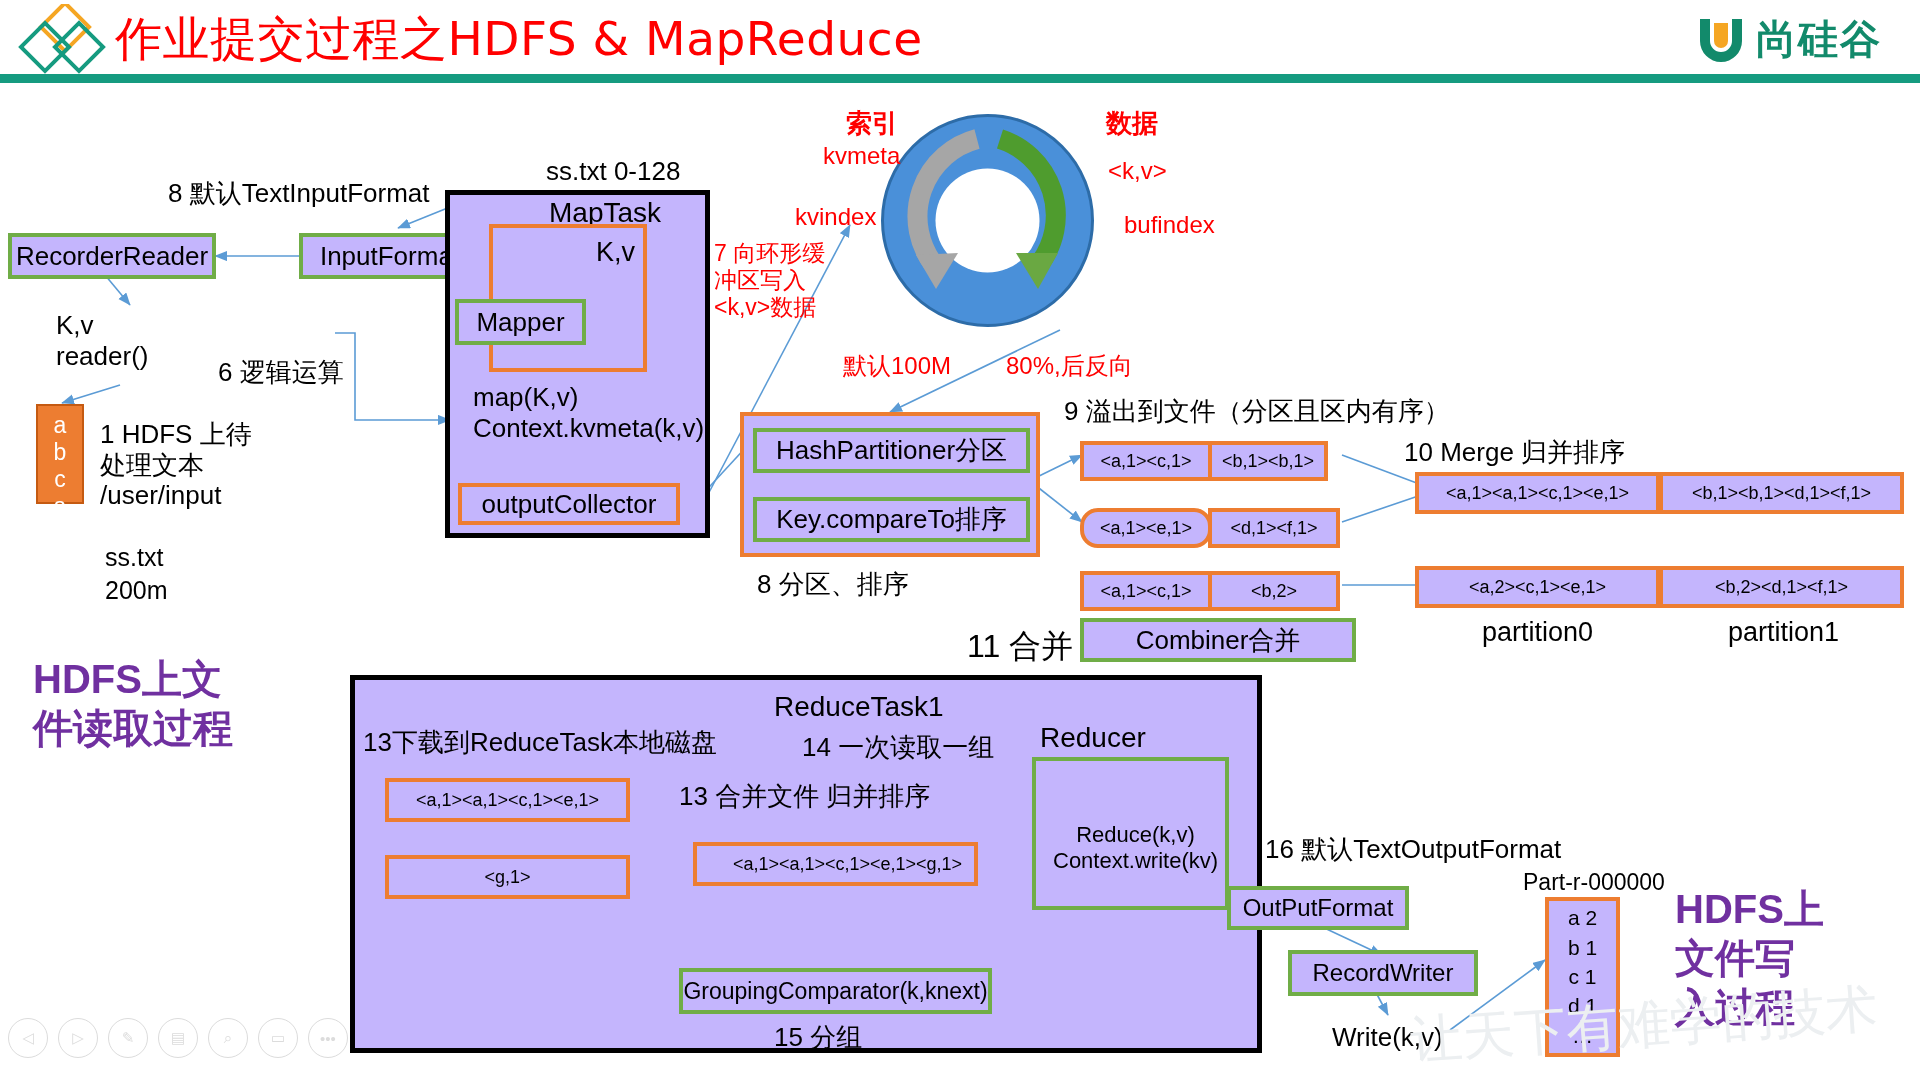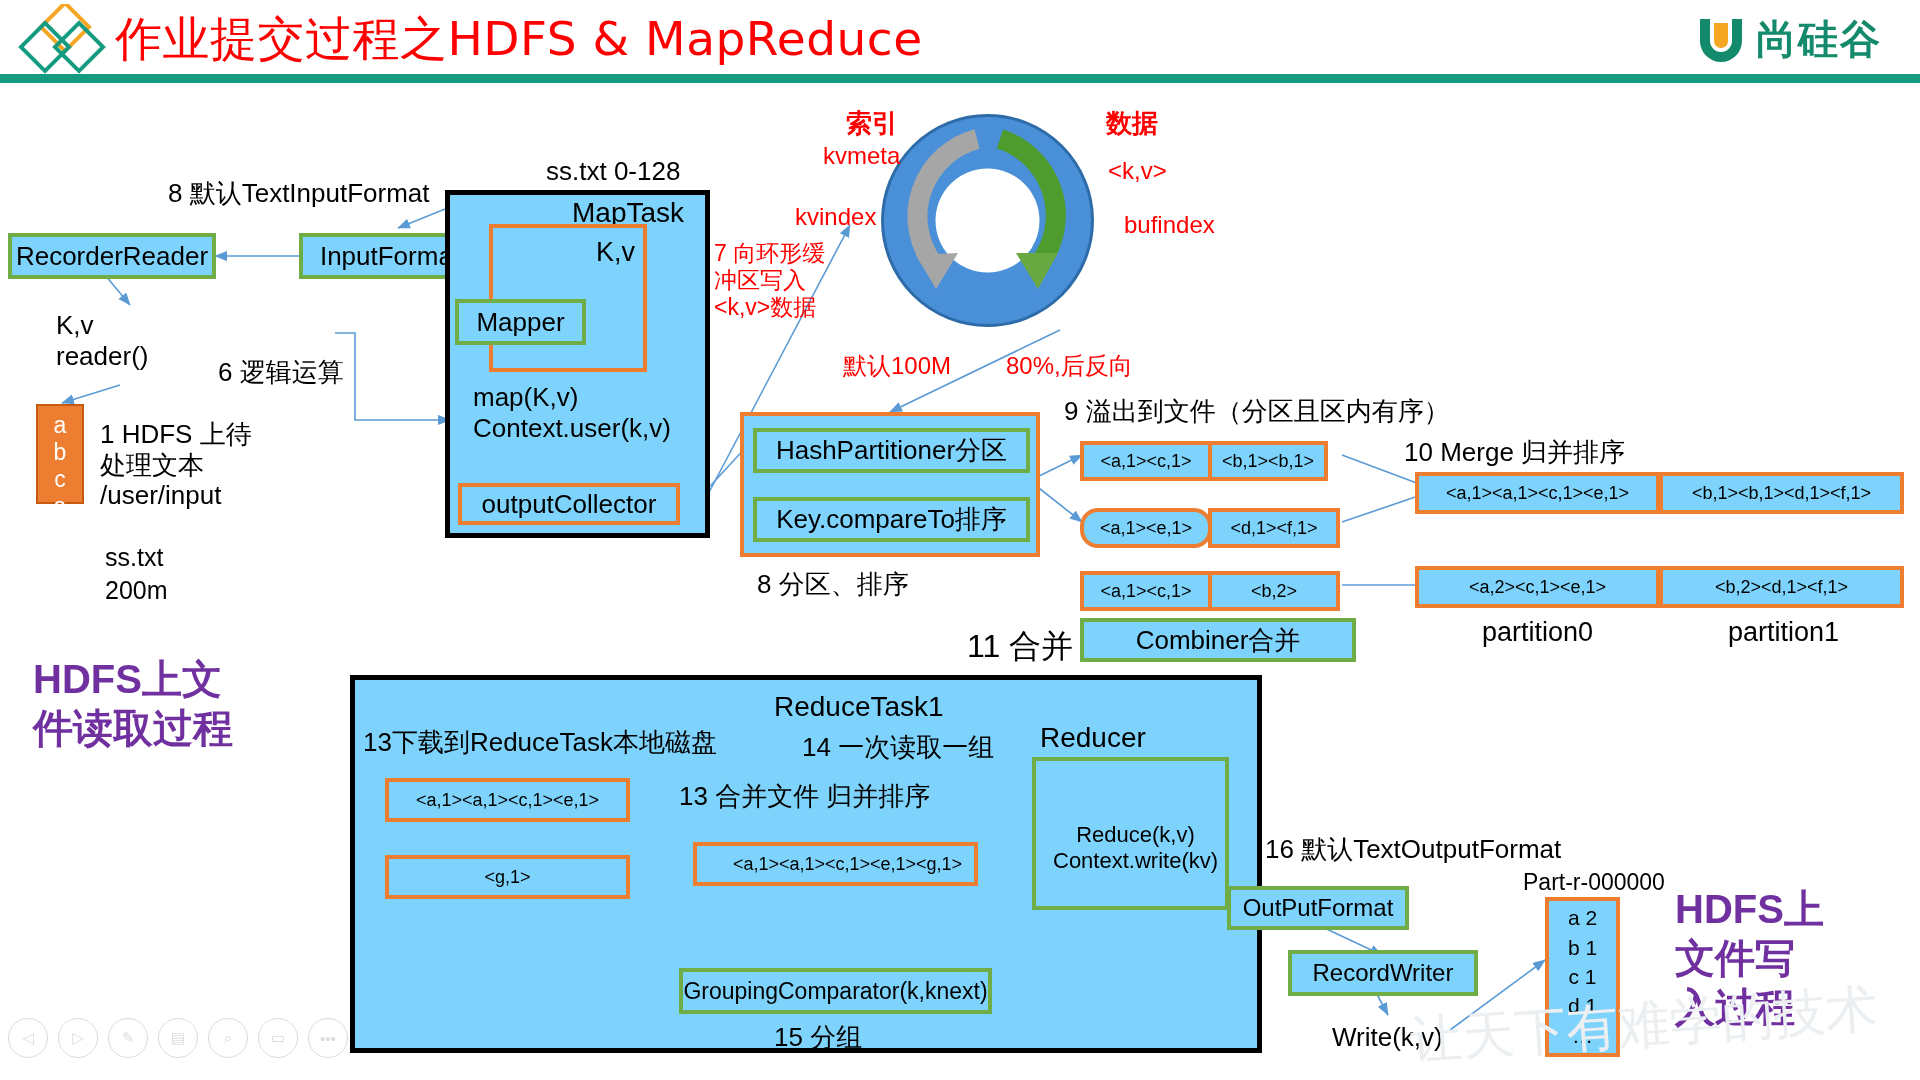--- a/index.html
+++ b/index.html
@@ -13,21 +13,21 @@
   #title{position:absolute;left:115px;top:8px;font-size:47px;color:#ff0000;
          letter-spacing:.5px;white-space:nowrap;font-family:"DejaVu Sans",sans-serif;}
   #brand{position:absolute;right:38px;top:12px;display:flex;align-items:center;gap:10px;}
   #brand-mark{width:50px;height:50px;}
   #brand-text{font-size:40px;font-weight:bold;color:#128a6b;font-family:"DejaVu Sans",sans-serif;
               letter-spacing:2px;}
 
   
   .lbl{position:absolute;white-space:pre;line-height:1.18;}
   .box{position:absolute;box-sizing:border-box;display:flex;align-items:center;
-       justify-content:center;text-align:center;background:#7dd3fc;}
+       justify-content:center;text-align:center;background:#c4b5fd;}
   .green{border:4px solid #70ad47;}
   .orange{border:4px solid #ed7d31;}
   .black{border:5px solid #000;}
   .red{color:#ff0000;}
   .purple{color:#7030a0;font-weight:bold;}
   svg.ov{position:absolute;left:0;top:0;width:1920px;height:1080px;pointer-events:none;}
 
   
   #src-block{position:absolute;left:36px;top:404px;width:48px;height:100px;
       background:#ed7d31;border:2px solid #c55a11;color:#fff;font-size:23px;
@@ -143,27 +143,27 @@
 处理文本
 /user/input</div>
 <div class="lbl" style="left:105px;top:543px;font-size:25px;">ss.txt</div>
 <div class="lbl" style="left:105px;top:576px;font-size:25px;">200m</div>
 
 <div class="lbl purple" style="left:33px;top:655px;font-size:40px;line-height:1.22;">HDFS上文
 件读取过程</div>
 
 <div class="lbl" style="left:546px;top:156px;font-size:26px;">ss.txt 0-128</div>
 <div class="box black" style="left:445px;top:190px;width:265px;height:348px;"></div>
-<div class="lbl" style="left:572px;top:196px;font-size:28px;text-align:right;">MapTask</div>
+<div class="lbl" style="left:549px;top:196px;font-size:28px;text-align:right;">MapTask</div>
 <div class="box orange" style="left:489px;top:224px;width:158px;height:148px;"></div>
 <div class="lbl" style="left:596px;top:237px;font-size:27px;">K,v</div>
 <div class="box green" style="left:455px;top:299px;width:131px;height:46px;font-size:26px;">Mapper</div>
 <div class="lbl" style="left:218px;top:357px;font-size:26px;">6 逻辑运算</div>
 <div class="lbl" style="left:473px;top:382px;font-size:26px;">map(K,v)
-Context.user(k,v)</div>
+Context.kvmeta(k,v)</div>
 <div class="box orange" style="left:458px;top:483px;width:222px;height:42px;font-size:26px;">outputCollector</div>
 
 <svg style="position:absolute;left:880px;top:113px;width:215px;height:215px;" viewBox="0 0 215 215">
   <circle cx="107.5" cy="107.5" r="105" fill="#4a90d9" stroke="#2d6ca8" stroke-width="3"></circle>
   <circle cx="107.5" cy="107.5" r="52" fill="#ffffff"></circle>
 
   <path d="M97 26 A 80 80 0 0 0 54 152" fill="none" stroke="#a6a6a6" stroke-width="20" stroke-linecap="butt"></path>
   <path d="M36 142 L78 140 L56 176 Z" fill="#a6a6a6"></path>
 
   <path d="M120 26 A 80 80 0 0 1 160 150" fill="none" stroke="#4f9c2e" stroke-width="20"></path>

